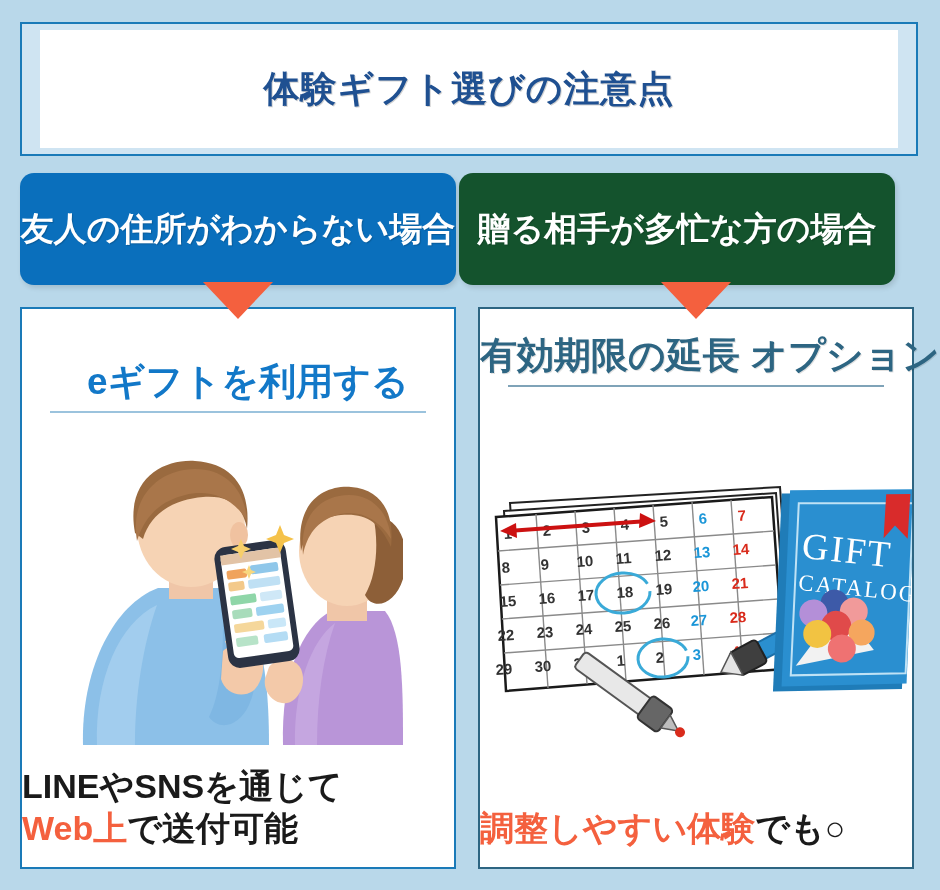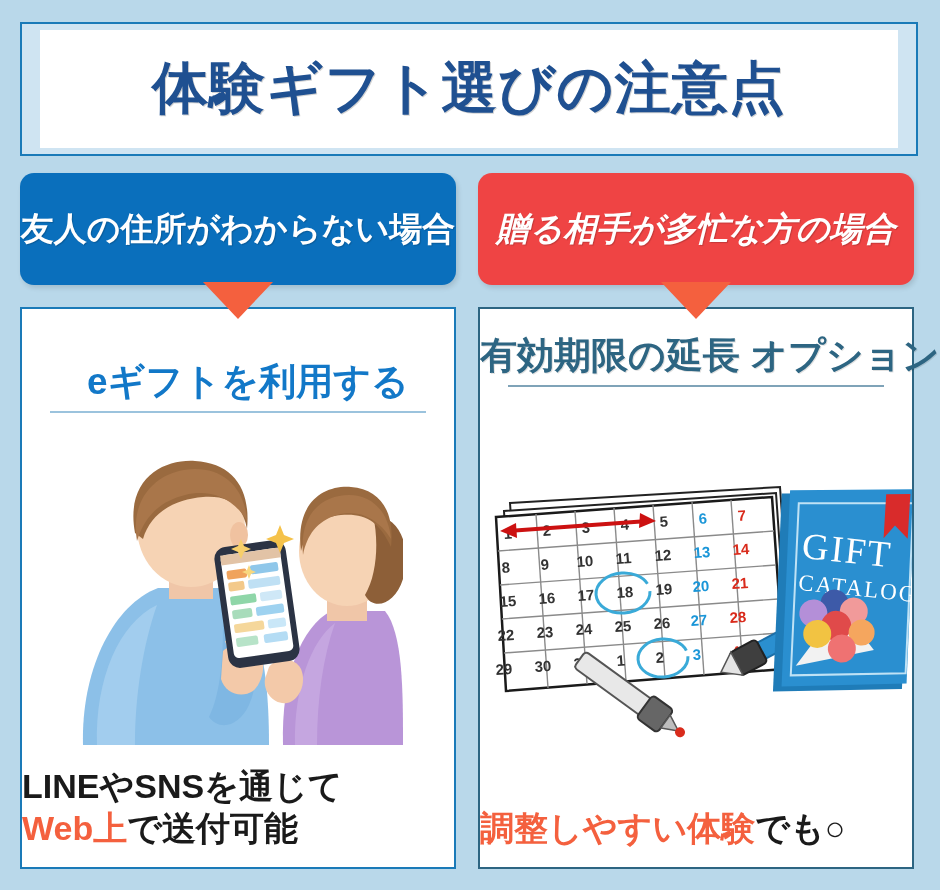--- a/index.html
+++ b/index.html
@@ -29,21 +29,21 @@
   }
   .title-inner {
     width: 100%;
     height: 100%;
     background: #ffffff;
     display: flex;
     align-items: center;
     justify-content: center;
   }
   .title-text {
-    font-size: 56px;
+    font-size: 36px;
     font-weight: bold;
     color: #1f5091;
     letter-spacing: 1px;
     white-space: nowrap;
     text-shadow: 1px 1px 0 rgba(0,0,0,0.18);
   }
 
   
   .head-box {
     position: absolute;
@@ -55,21 +55,21 @@
     align-items: center;
     justify-content: center;
     color: #ffffff;
     font-size: 33px;
     font-weight: bold;
     line-height: 1.17;
     box-shadow: 2px 3px 5px rgba(0,0,0,0.12);
     text-shadow: 1px 1px 1px rgba(0,0,0,0.18);
   }
   .head-left  { left: 20px;  background: #0a6fbc; }
-  .head-right { left: 478px; background: #ef4444; font-style: italic; }
+  .head-right { left: 459px; background: #14532d; }
   .head-box .ln { display: block; white-space: nowrap; }
 
   
   .arrow {
     position: absolute;
     top: 282px;
     width: 0;
     height: 0;
     border-left: 35px solid transparent;
     border-right: 35px solid transparent;

